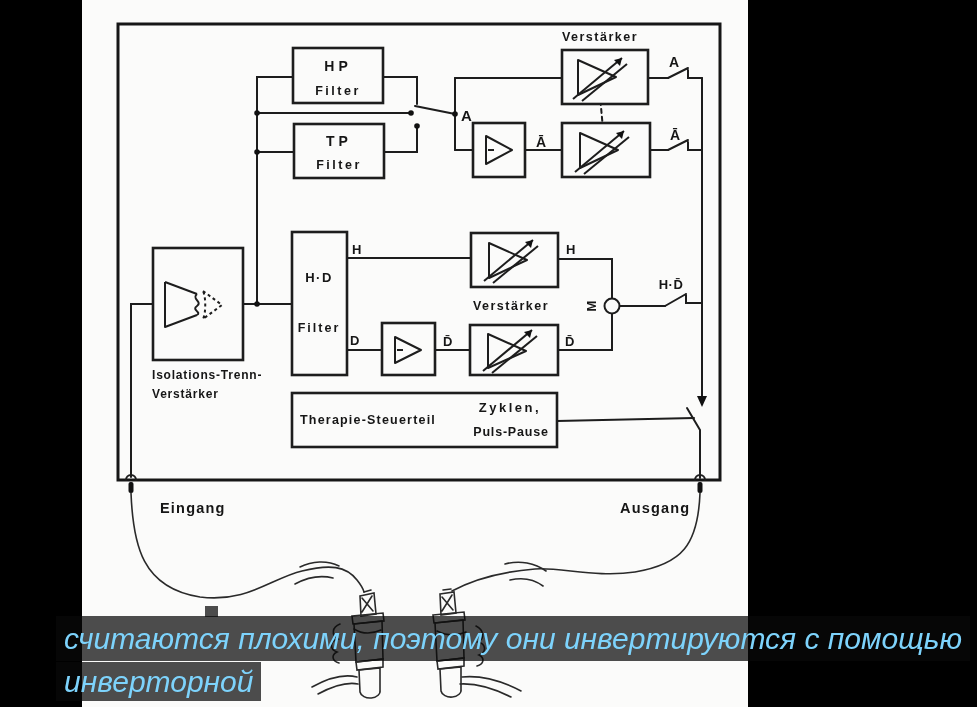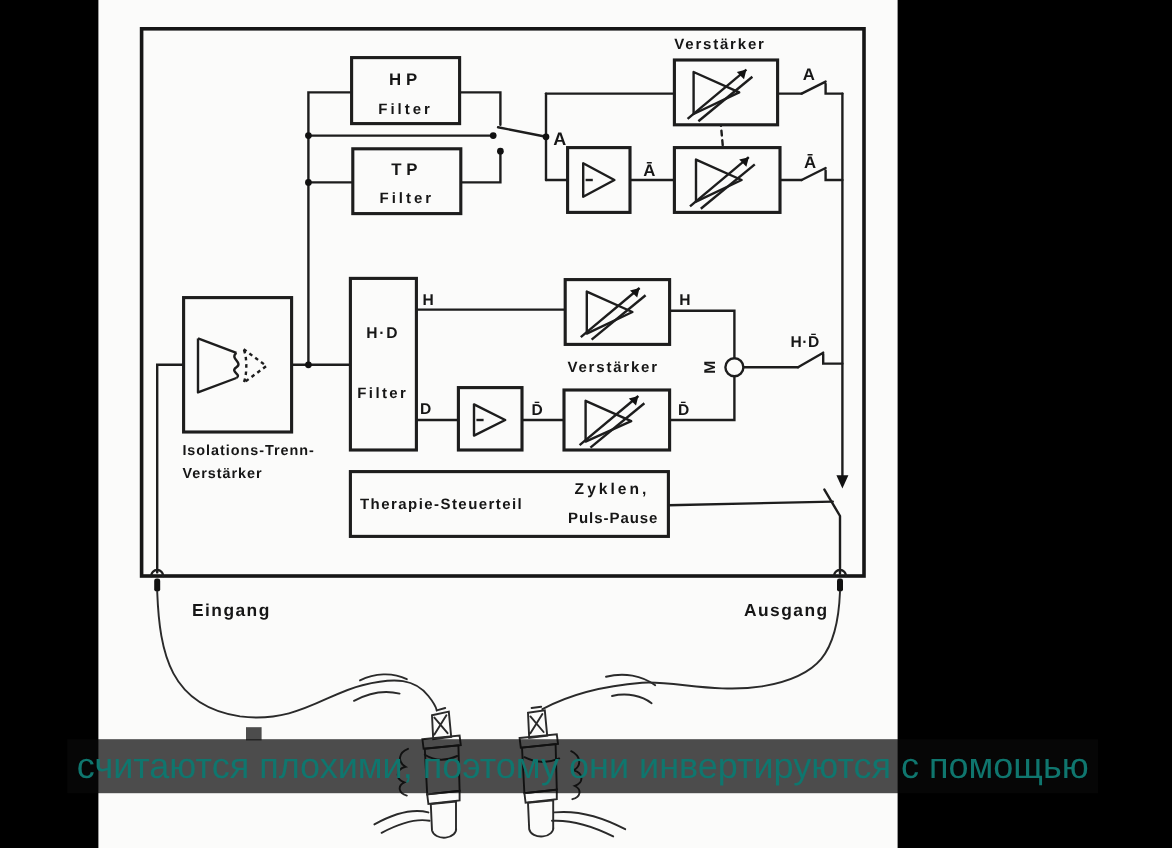--- a/index.html
+++ b/index.html
@@ -7,23 +7,23 @@
          font-family:"Liberation Sans",sans-serif;}
   #page{position:absolute;left:82px;top:0;width:666px;height:707px;background:#fbfbfa;}
   #diagram-svg{position:absolute;left:0;top:0;z-index:2;}
   .wire{stroke:#1d1d1d;stroke-width:2;fill:none;stroke-linecap:round;}
   .thin{stroke:#2a2a2a;stroke-width:1.6;fill:none;stroke-linecap:round;}
   .box{stroke:#1d1d1d;stroke-width:2.6;fill:#fbfbfa;}
   .outer{stroke:#161616;stroke-width:3;fill:none;}
   .sym{stroke:#1d1d1d;stroke-width:2;fill:none;stroke-linejoin:round;}
   .dot{fill:#111;}
   .lbl{fill:#161616;font-family:"Liberation Sans",sans-serif;font-weight:700;}
-  .cap{position:absolute;z-index:5;background:rgba(8,8,8,0.72);color:#0f766e;
+  .cap{position:absolute;z-index:5;background:rgba(8,8,8,0.72);color:#7dd3fc;
        font-family:"Liberation Sans",sans-serif;font-size:30px;font-weight:400;
-       white-space:nowrap;padding:0 8px;}
+       white-space:nowrap;padding:0 8px;font-style:italic;}
   #caption-line1{left:56px;top:616px;line-height:45px;height:45px;}
   #caption-line2{left:56px;top:662px;line-height:39px;height:39px;}
   #caption-artifact{position:absolute;left:205px;top:606px;width:13px;height:11px;
        background:rgba(8,8,8,0.72);z-index:5;}
 </style>
 </head>
 <body>
 
 <div id="frame">
   <div id="page"></div>
@@ -219,13 +219,14 @@
     <text class="lbl" x="300" y="424" font-size="12.5" letter-spacing="1.2">Therapie-Steuerteil</text>
     <text class="lbl" x="510" y="412" font-size="13" letter-spacing="2.5" text-anchor="middle">Zyklen,</text>
     <text class="lbl" x="511" y="436" font-size="12.5" letter-spacing="0.8" text-anchor="middle">Puls-Pause</text>
 
     <text class="lbl" x="160" y="513" font-size="14.5" letter-spacing="1.2">Eingang</text>
     <text class="lbl" x="620" y="513" font-size="14.5" letter-spacing="1.2">Ausgang</text>
   </svg>
 
   <div id="caption-artifact"></div>
   <div id="caption-line1" class="cap">считаются плохими, поэтому они инвертируются с помощью</div>
+  <div id="caption-line2" class="cap">инверторной</div>
 </div>
 
 </body></html>

